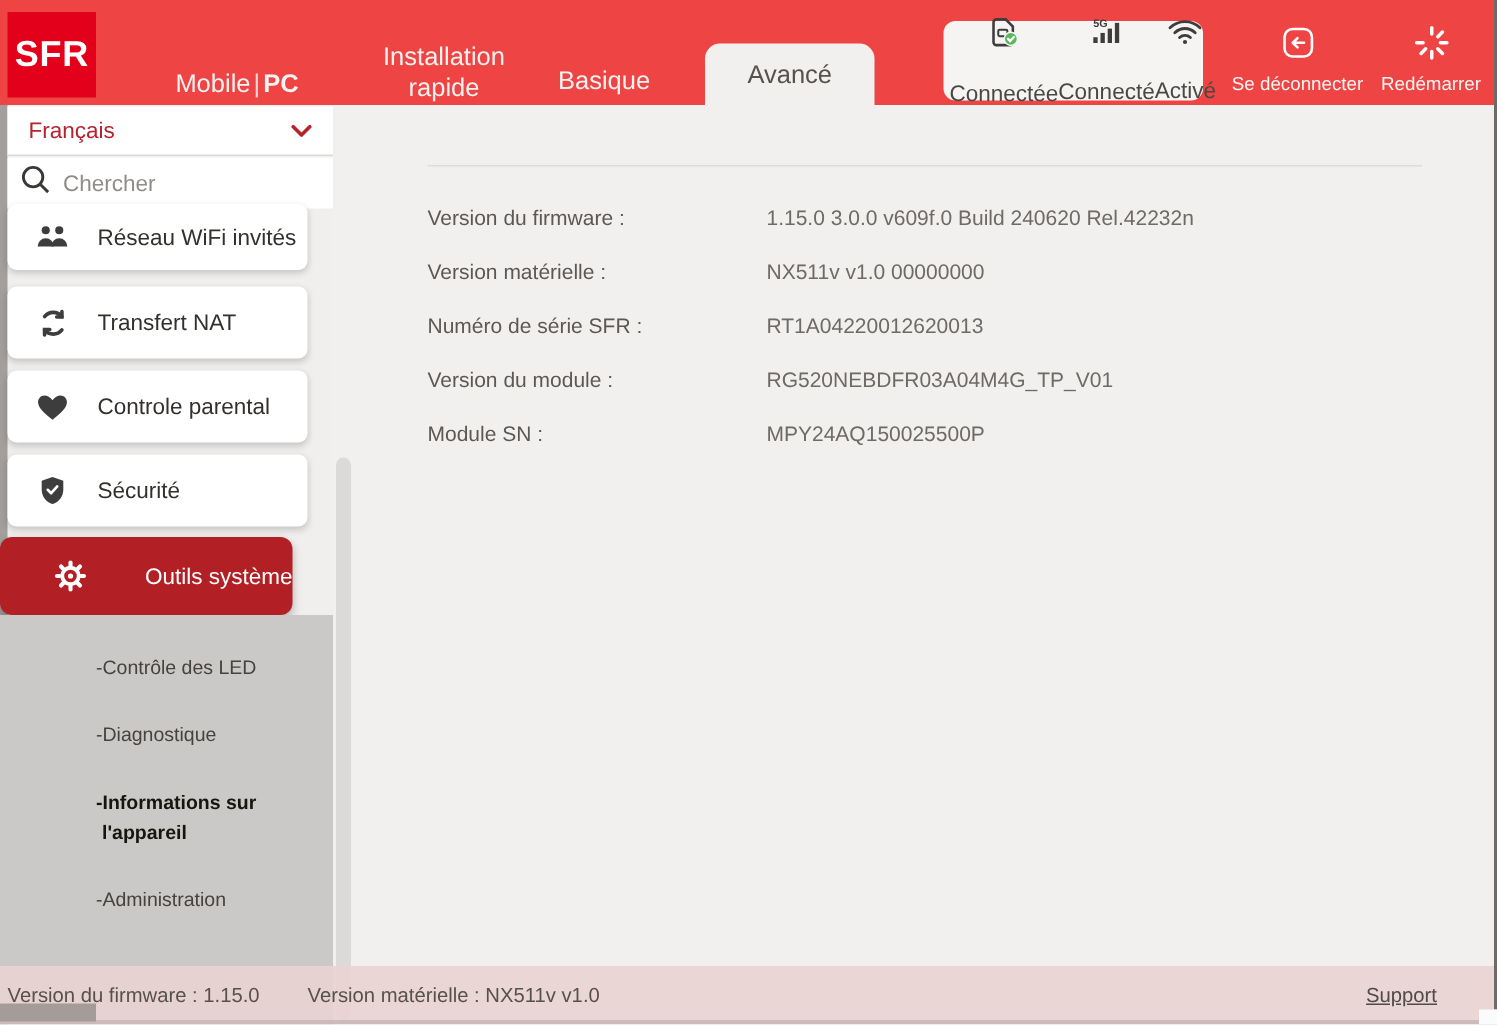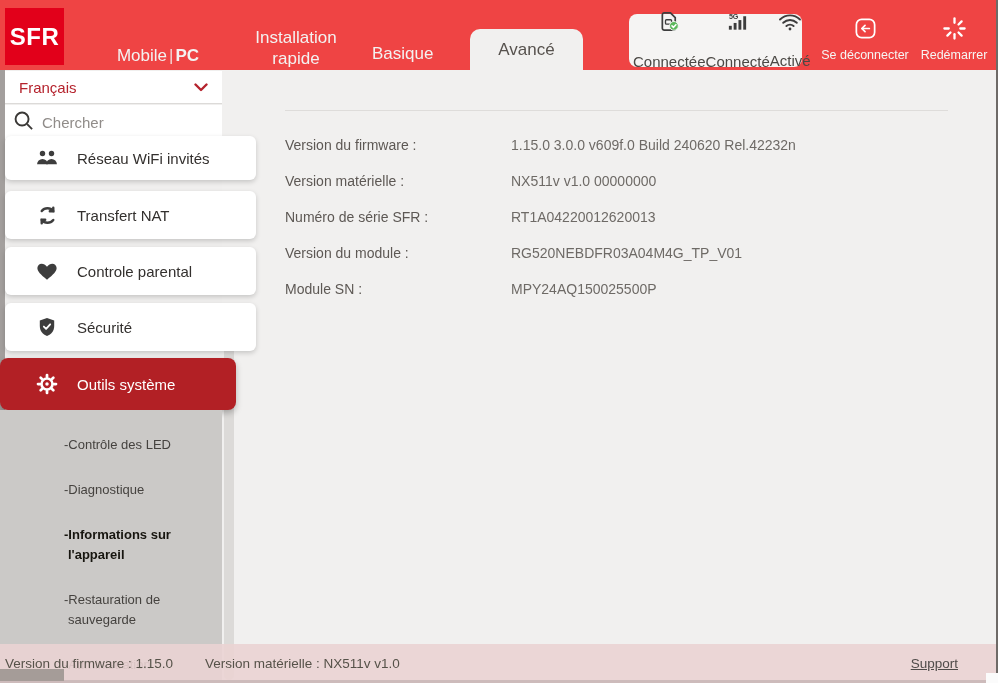--- a/index.html
+++ b/index.html
@@ -35,31 +35,31 @@
   .side-strip { position:absolute; left:0; top:0; width:5px; bottom:0; background:#a39f9d; }
   .lang-row { position:absolute; left:5px; top:1px; width:217px; height:33px; background:#fff;
               display:flex; align-items:center; padding:0 14px; border-bottom:1px solid #dcdad8; cursor:pointer; }
   .lang-row .lbl { font-size:15px; color:#b5232d; }
   .lang-row svg { margin-left:auto; }
   .search-row { position:absolute; left:5px; top:35px; width:217px; height:34px; background:#fff;
                 display:flex; align-items:center; padding:0 8px; }
   .search-row input { flex:1; border:none; outline:none; background:transparent; font-size:15px;
                       color:#55504d; margin-left:8px; font-family:"Liberation Sans", sans-serif; }
   .search-row input::placeholder { color:#908c89; }
-  .scard { position:absolute; left:5px; width:251px; background:#fff; border-radius:6px;
+  .scard { position:absolute; left:5px; width:200px; background:#fff; border-radius:6px;
            box-shadow:0 2px 5px rgba(0,0,0,.18); display:flex; align-items:center;
-           padding-left:30px; gap:18px; cursor:pointer; }
+           padding-left:18px; gap:18px; cursor:pointer; }
   .scard .ic { width:24px; display:flex; justify-content:center; }
   .scard .lbl { font-size:15px; color:#33302e; white-space:nowrap; }
   .card-0 { top:66px;  height:44px; }
   .card-1 { top:121px; height:48px; }
   .card-2 { top:177px; height:48px; }
   .card-3 { top:233px; height:48px; }
-  .scard.active { left:0; width:236px; top:288px; height:52px; background:#b22025; border-radius:8px;
-                  padding-left:35px; box-shadow:0 3px 6px rgba(0,0,0,.25); }
+  .scard.active { left:0; width:195px; top:288px; height:52px; background:#b22025; border-radius:8px;
+                  padding-left:35px; box-shadow:0 3px 6px rgba(0,0,0,.25);justify-content:space-between; }
   .scard.active .lbl { color:#fff; }
   .submenu-bg { position:absolute; left:0; top:340px; width:222px; bottom:0; background:#cbc9c7; }
   .submenu { position:absolute; left:64px; top:365px; width:126px; }
   .subitem { font-size:13px; color:#45423f; line-height:20px; margin-bottom:25px;
              padding-left:4px; text-indent:-4px; cursor:pointer; }
   .subitem.active { font-weight:bold; color:#17150f; }
 
   
   .main { position:absolute; left:222px; top:70px; right:0; bottom:0; background:#f1f0ef; }
   .vscroll { position:absolute; left:2px; top:235px; width:10px; height:375px; background:#dcdad8; border-radius:6px; }
@@ -243,21 +243,20 @@
         </svg>
       </span>
       <span class="lbl">Outils système</span>
     </div>
 
     <div class="submenu-bg"></div>
     <div class="submenu">
       <div class="subitem">-Contrôle des LED</div>
       <div class="subitem">-Diagnostique</div>
       <div class="subitem active">-Informations sur l'appareil</div>
-      <div class="subitem">-Restauration de sauvegarde</div>
       <div class="subitem">-Administration</div>
     </div>
   </div>
 
   <div class="main">
     <div class="vscroll"></div>
     <div class="content">
       <div class="title-divider"></div>
       <div class="rows">
         <div class="irow">

